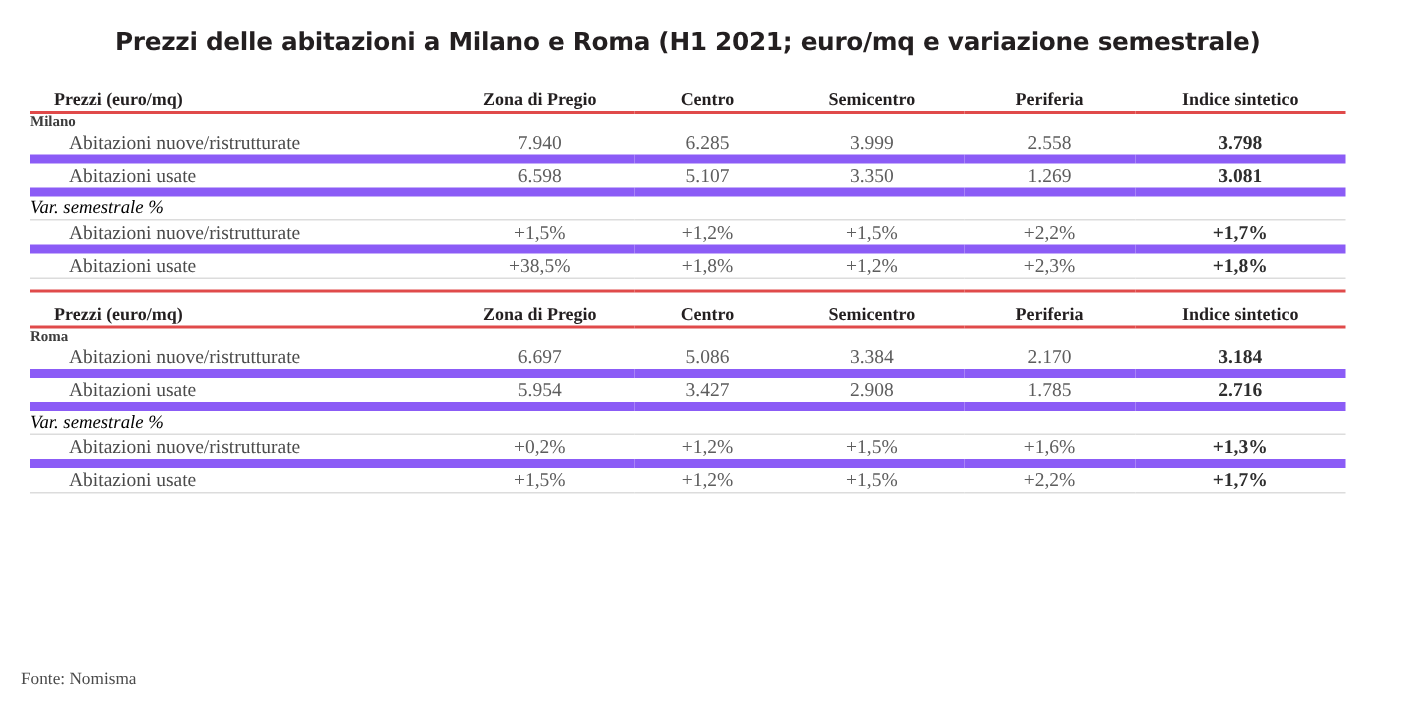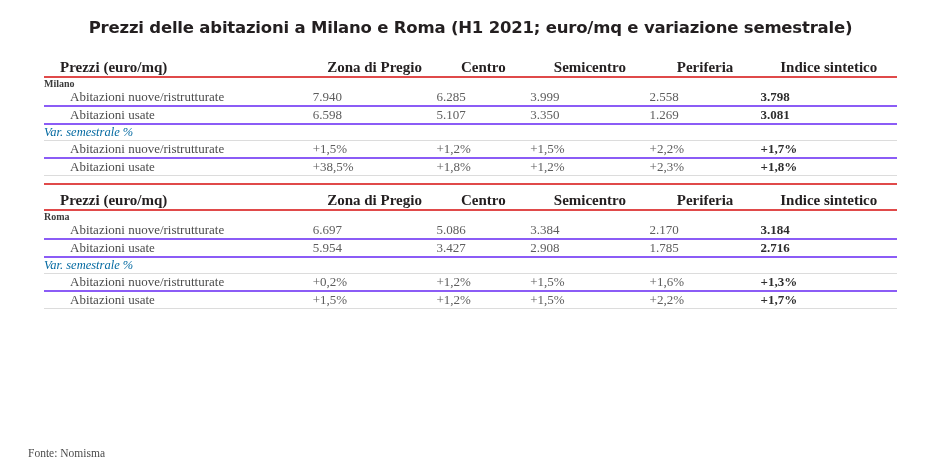--- a/index.html
+++ b/index.html
@@ -12,21 +12,21 @@
     background: #ffffff;
     font-family: "Liberation Sans", sans-serif;
     color: #231f20;
     overflow: hidden;
   }
   .page {
     position: relative;
     width: 941px;
     height: 469px;
     box-sizing: border-box;
-    padding: 12px 44px 0 44px;
+    padding: 12px 44px 0 20px;
   }
   .title {
     font-family: "DejaVu Sans", sans-serif;
     font-size: 16.5px;
     font-weight: bold;
     letter-spacing: -0.2px;
     text-align: center;
     color: #231f20;
     margin: 6px 0 22px 0;
     white-space: nowrap;
@@ -44,21 +44,21 @@
   table.price-table col.c-peri   { width: 13%; }
   table.price-table col.c-indice { width: 16%; }
 
   table.price-table th,
   table.price-table td {
     padding: 0;
     vertical-align: middle;
   }
   .hdr-row th {
     font-family: "Liberation Serif", serif;
-    font-size: 15px;
+    font-size: 12px;
     font-weight: bold;
     color: #231f20;
     padding: 3px 0 7px 0;
     border-bottom: 2px solid #e04a4a;
     white-space: nowrap;
     margin-top: 48px;
   }
   .hdr-row.second th {
     border-top: 2px solid #e04a4a;
     padding-top: 7px;
@@ -78,53 +78,54 @@
     color: #3c3c3c;
     padding: 7px 0 5px 26px;
     text-align: left;
   }
 
   .data-row td {
     font-family: "Liberation Serif", serif;
     font-size: 13px;
     color: #5d5d5d;
     padding: 5px 0 6px 0;
-    border-bottom: 2px solid #8b5cf6;
+    border-bottom: 6px solid #8b5cf6;
   }
   .data-row td.label-cell {
     text-align: left;
     padding-left: 26px;
     color: #4b4b4b;
   }
   .data-row td.num-cell {
+    text-align: center;
   }
   .data-row td.num-cell.bold {
     font-weight: bold;
     color: #2e2e2e;
   }
   .section-row td {
     font-family: "Liberation Serif", serif;
     font-size: 12.5px;
     font-style: italic;
-    color: #0369a1;
+    color: #000000;
     padding: 6px 0 5px 26px;
     border-bottom: 1px solid #dcdcdc;
     text-align: left;
   }
   .data-row.last td {
     border-bottom: 1px solid #dcdcdc;
   }
   .spacer-row td {
     height: 7px;
     padding: 0;
     border: none;
   }
   .source {
     position: absolute;
-    left: 28px;
+    left: 14px;
     bottom: 10px;
     font-family: "Liberation Serif", serif;
     font-size: 11.5px;
     color: #4b4b4b;
   }
 </style>
 </head>
 <body>
 
 <div class="page">

